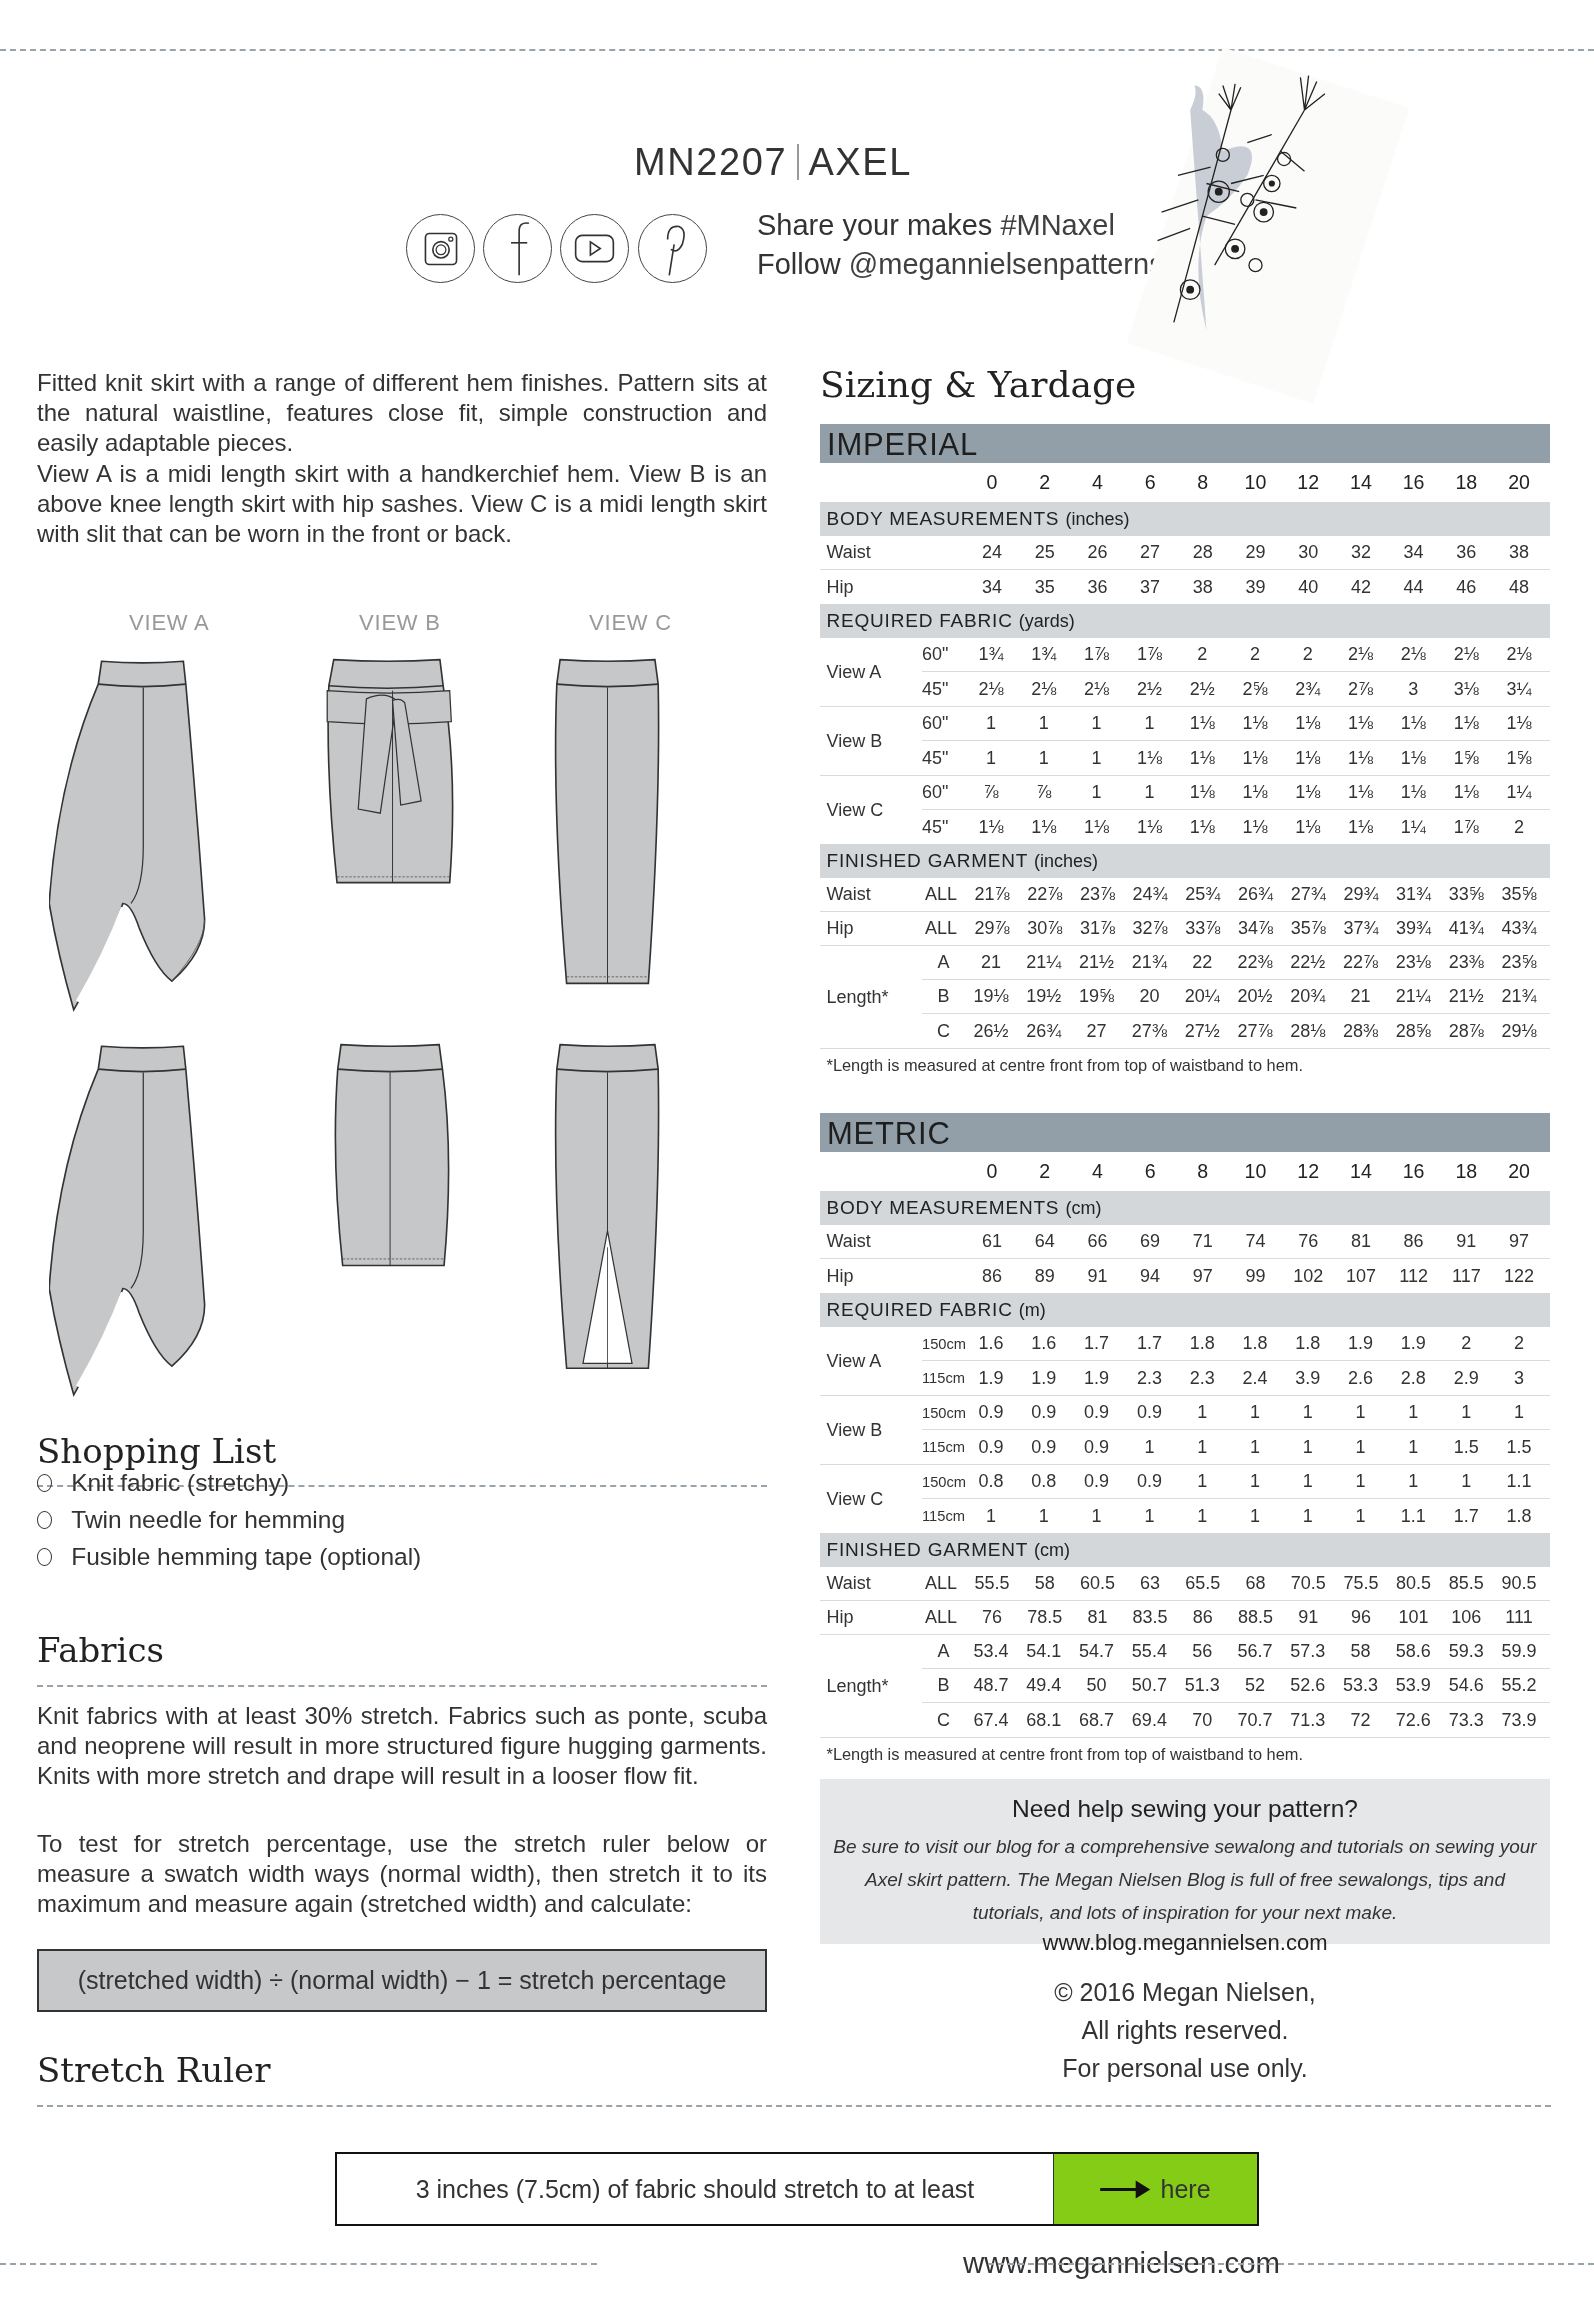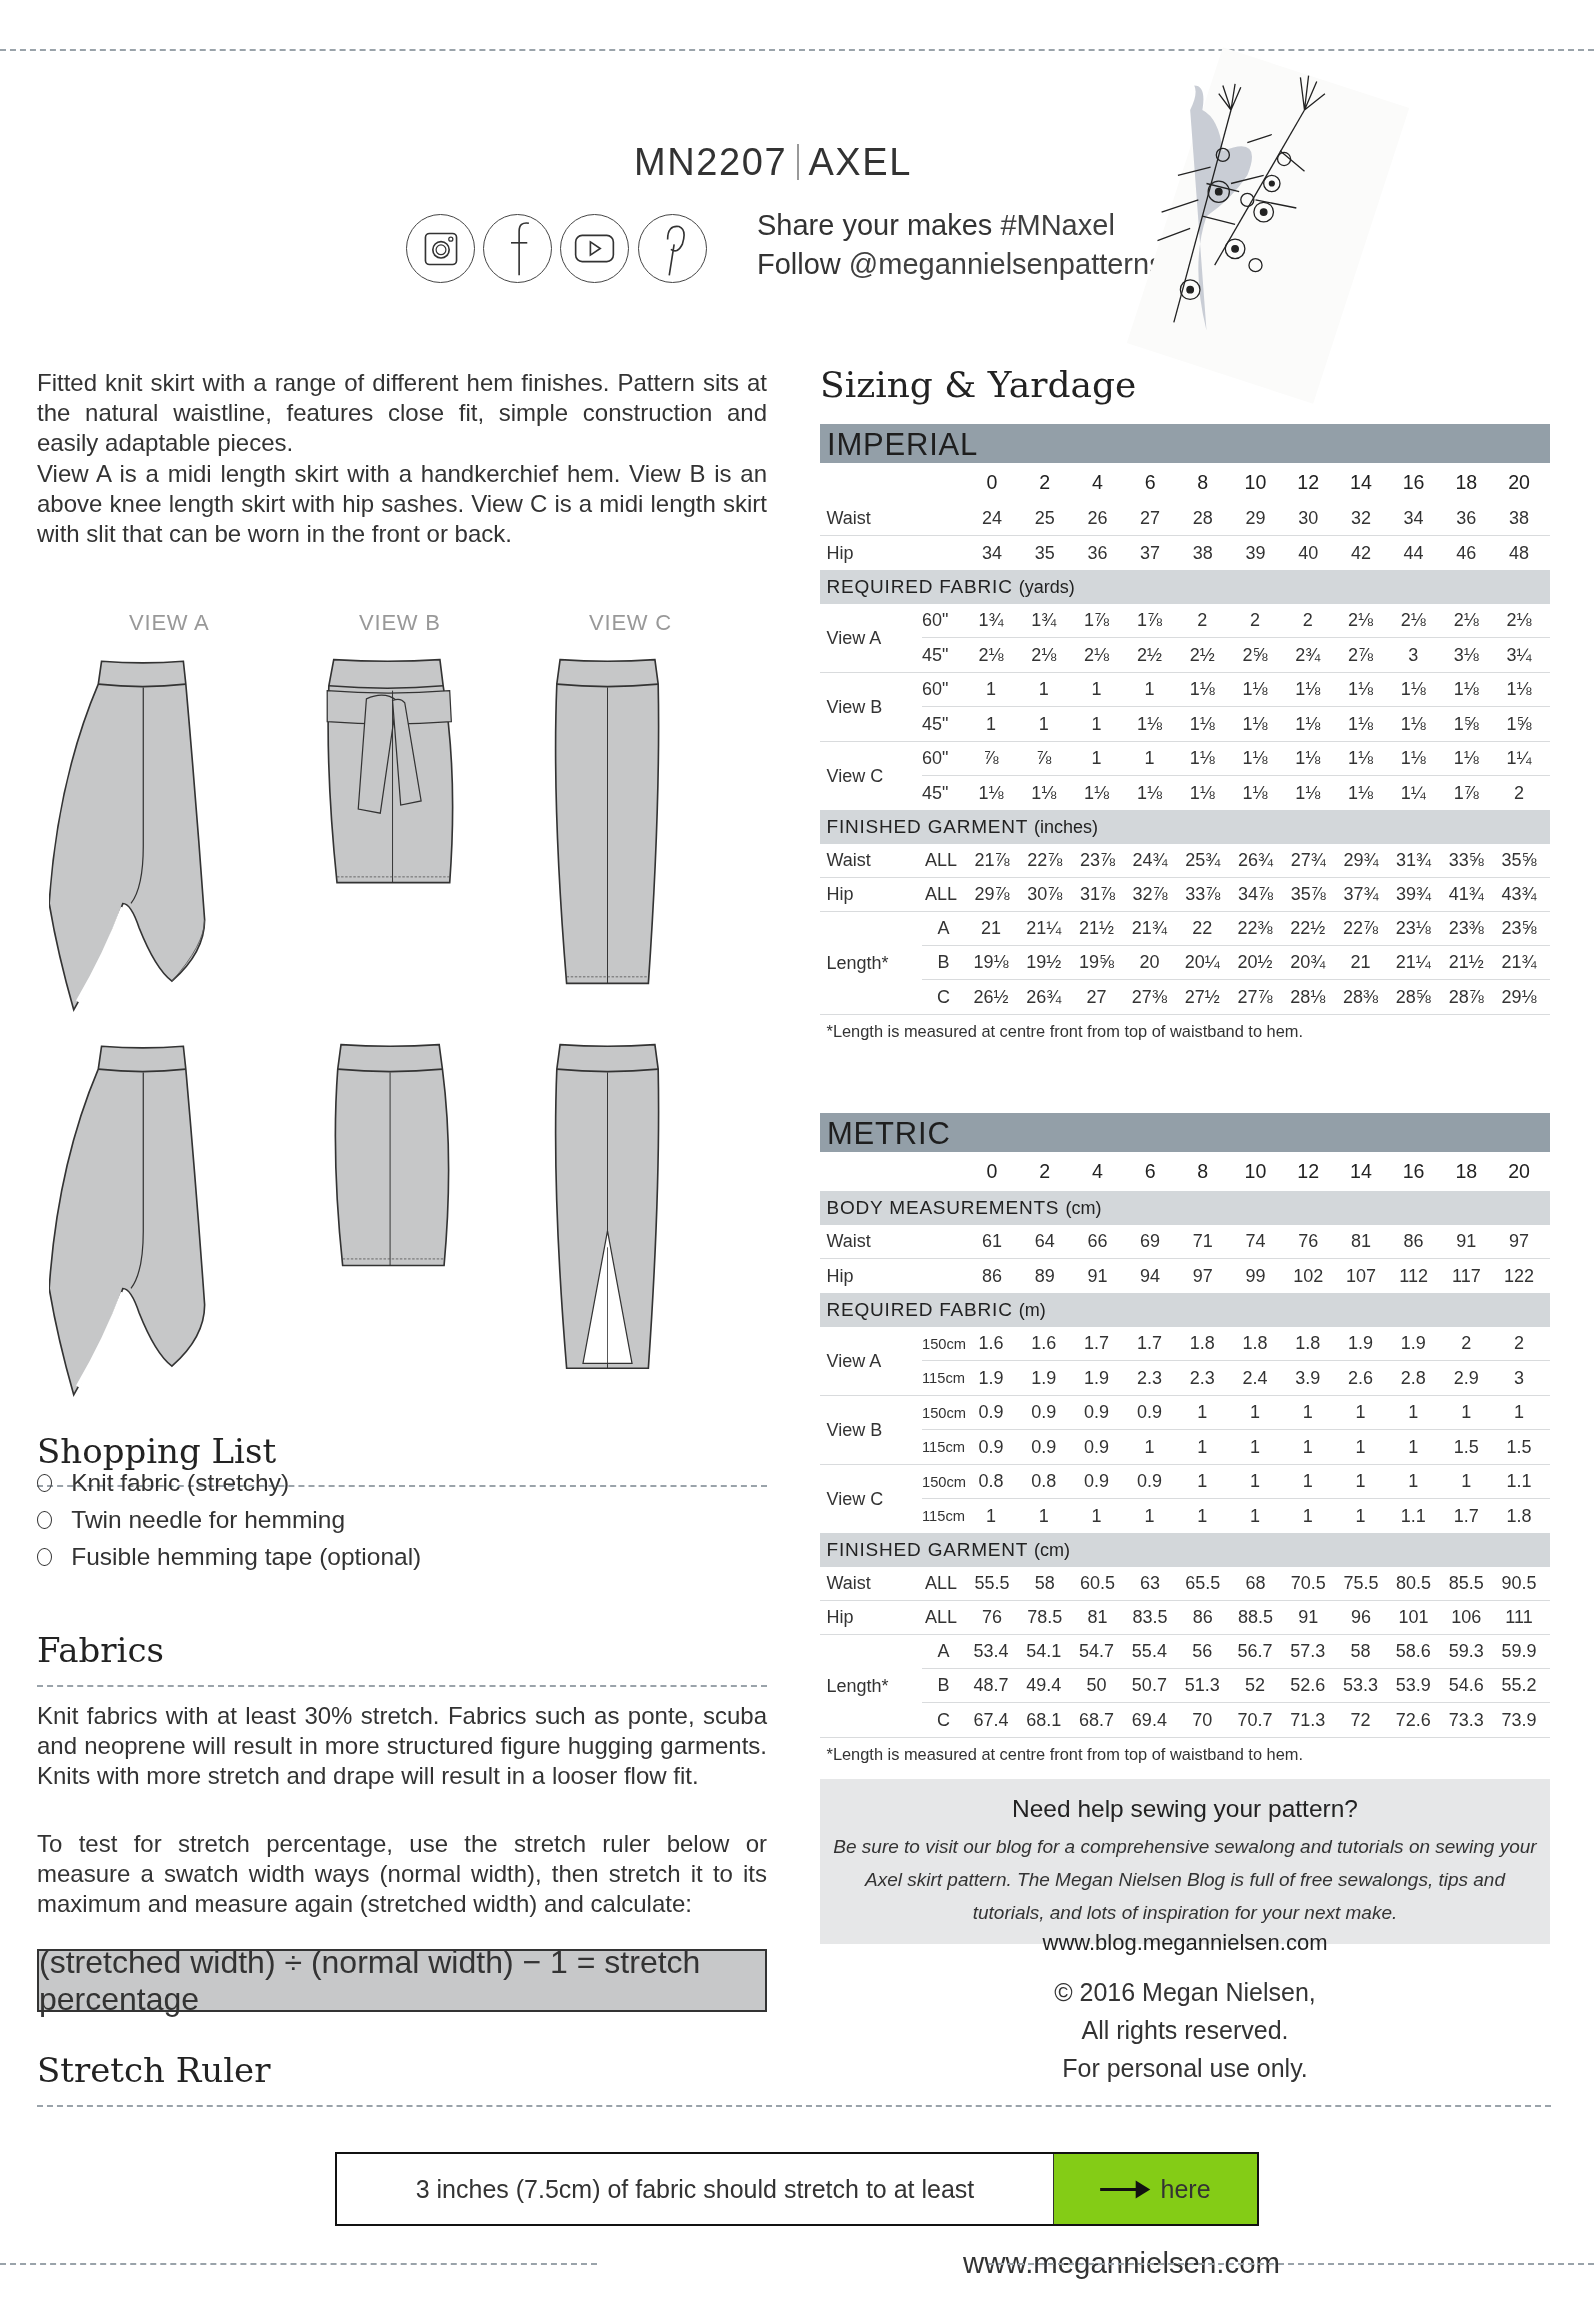--- a/index.html
+++ b/index.html
@@ -21,21 +21,21 @@
 
   
   .para { position: absolute; left: 37px; width: 730px; font-size: 24px; line-height: 30px; text-align: justify; color: #333; font-weight: 300; }
   .view-label { position: absolute; top: 610px; font-size: 22px; color: #999; letter-spacing: 0.8px; }
   .sketch { position: absolute; }
   .section-h { position: absolute; left: 37px; font-family: "DejaVu Serif", "Liberation Serif", serif; font-size: 34px; color: #222; font-weight: normal; }
   .sec-dash { left: 37px; width: 730px; }
   .shop-list { position: absolute; left: 37px; top: 1464px; list-style: none; font-size: 24.5px; line-height: 37px; color: #333; }
   .shop-list li { display: flex; align-items: center; }
   .shop-list .bullet { width: 14.7px; height: 18px; border: 1.6px solid #333; border-radius: 50%; margin-right: 19.6px; }
-  .formula { position: absolute; left: 37px; top: 1949px; width: 730px; height: 63px; background: #c7c8c9; border: 2.5px solid #333; display: flex; align-items: center; justify-content: center; font-size: 32px; color: #333; }
+  .formula { position: absolute; left: 37px; top: 1949px; width: 730px; height: 63px; background: #c7c8c9; border: 2.5px solid #333; display: flex; align-items: center; justify-content: center; font-size: 25px; color: #333; }
 
   
   .sizing-h { position: absolute; left: 820px; top: 364px; font-family: "DejaVu Serif", "Liberation Serif", serif; font-size: 36px; color: #222; }
   .tbl { position: absolute; left: 820px; width: 730px; }
   .tbl .band { background: #939fa8; height: 39px; font-size: 31px; line-height: 41px; padding-left: 7px; color: #1e1e1e; letter-spacing: 0.8px; }
   .tbl .row { display: flex; height: 34px; align-items: center; font-size: 18px; color: #333; }
   .tbl .row .lbl { width: 105px; padding-left: 6.5px; }
   .tbl .row .sub { width: 41px; text-align: left; }
   .tbl .row .cells { display: flex; flex: 1; justify-content: space-between; padding-right: 4.9px; }
   .tbl .row .cells span { width: 52px; text-align: center; }
@@ -226,20 +226,21 @@
         <span>6</span>
         <span>8</span>
         <span>10</span>
         <span>12</span>
         <span>14</span>
         <span>16</span>
         <span>18</span>
         <span>20</span>
       </div>
     </div>
+    <div class="sect"><span>BODY MEASUREMENTS</span> <small>(inches)</small></div>
     <div class="row hr">
       <div class="lbl">Waist</div>
       <div class="sub"></div>
       <div class="cells">
         <span>24</span>
         <span>25</span>
         <span>26</span>
         <span>27</span>
         <span>28</span>
         <span>29</span>

